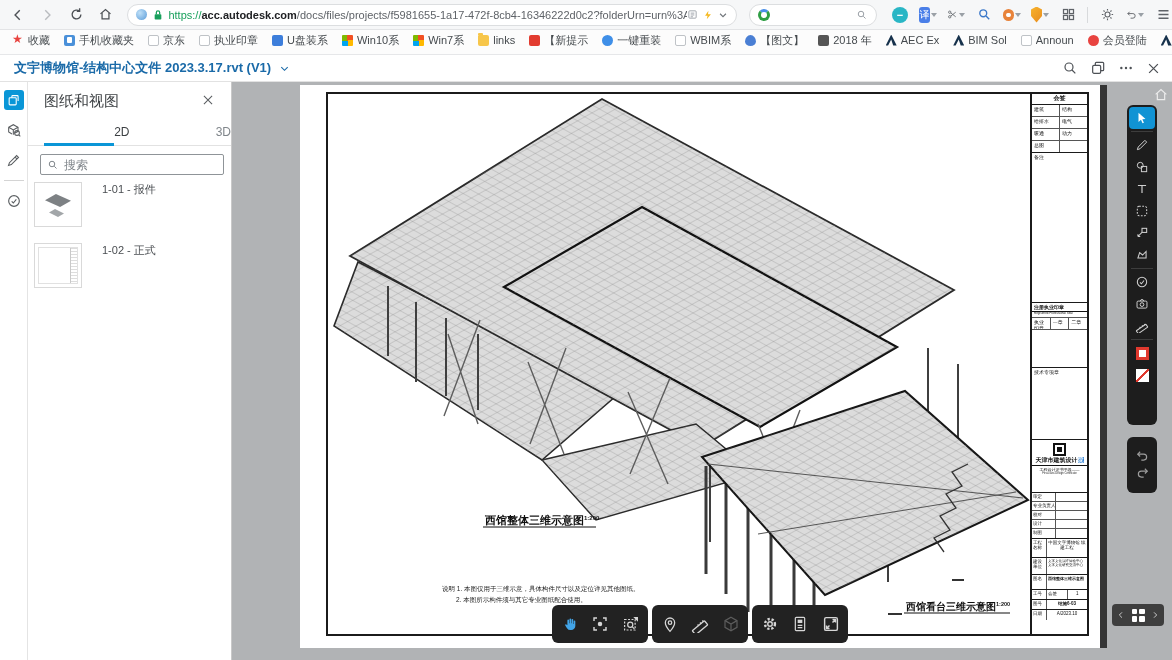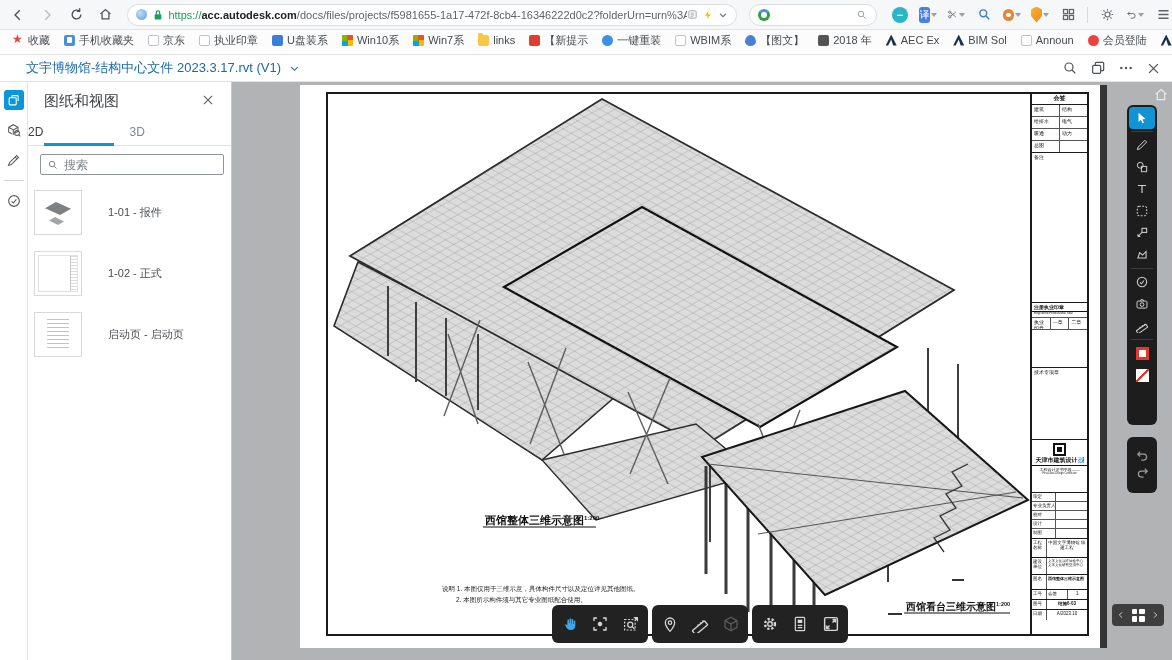--- a/index.html
+++ b/index.html
@@ -41,42 +41,42 @@
   .bm-folder{background:var(--c);border-radius:1px 2px 2px 2px}
   .bm-folder::before{content:"";position:absolute;left:0;top:-2px;width:5px;height:2px;background:var(--c);border-radius:1px 1px 0 0}
   .bm-win{background:conic-gradient(#f25022 0 90deg,#ffb900 90deg 180deg,#00a4ef 180deg 270deg,#7fba00 270deg 360deg)!important;border-radius:1px}
   .bm-alogo{background:none!important}
   .bm-alogo::before{content:"";position:absolute;inset:0;background:var(--c);clip-path:polygon(50% 0,100% 100%,68% 100%,50% 45%,22% 100%,0 100%)}
   .bm-flower{border-radius:50% 50% 50% 50%/60% 60% 40% 40%}
   .bm-phone{background:var(--c);border-radius:2px}
   .bm-phone::before{content:"";position:absolute;left:3px;top:2px;right:3px;bottom:3px;background:#fff;border-radius:1px}
   
   #app-header{left:0;top:55px;width:1172px;height:27px;background:#fff;border-bottom:1px solid #e2e2e2;display:flex;align-items:center}
-  #doc-title{margin-left:26px;color:#1a6aa8;font-weight:normal;font-size:13px;white-space:nowrap}
+  #doc-title{margin-left:14px;color:#1a6aa8;font-weight:bold;font-size:13px;white-space:nowrap}
   #doc-title-caret{color:#1a6aa8;margin-left:8px;font-size:10px}
   .hdr-icons{margin-left:auto;margin-right:10px;display:flex;align-items:center;gap:11px;color:#4d5156}
   .hdr-ico{width:17px;height:17px;display:flex;align-items:center;justify-content:center}
   
   #left-rail{left:0;top:82px;width:28px;height:578px;background:#fff;border-right:1px solid #e4e4e4;display:flex;flex-direction:column;align-items:center;padding-top:8px;gap:10px}
   .rail-btn{width:20px;height:20px;display:flex;align-items:center;justify-content:center;color:#5a5e61}
   .rail-btn.active{background:#0a96d7;border-radius:3px;color:#fff}
   .rail-sep{width:20px;height:1px;background:#d4d4d4}
   
   #panel{left:28px;top:82px;width:204px;height:578px;background:#fff;border-right:1px solid #c9c9c9}
   #panel-title{position:absolute;left:16px;top:10px;font-size:15px;color:#3b3f42}
   #panel-close{position:absolute;right:16px;top:11px;color:#5a5e61}
   .tabs{position:absolute;left:0;top:38px;width:100%;height:26px;border-bottom:1px solid #e2e2e2;display:flex}
-  .tab{flex:1;text-align:left;font-size:12px;color:#80868b;padding-top:5px;position:relative}
+  .tab{flex:1;text-align:right;font-size:12px;color:#80868b;padding-top:5px;position:relative}
   .tab.active{color:#3b3f42}
   .tab.active::after{content:"";position:absolute;left:16px;right:16px;bottom:-1px;height:3px;background:#0a96d7}
   #panel-search{position:absolute;left:12px;top:72px;width:184px;height:21px;border:1px solid #8f9498;border-radius:2px;display:flex;align-items:center;padding:0 6px;gap:5px;background:#fff}
   #panel-search input{border:0;outline:0;width:100%;font-size:12px;color:#ec4899;font-family:inherit;background:transparent}
   #panel-search input::placeholder{color:#80868b}
   #sheet-list{position:absolute;left:0;top:100px;width:100%}
-  .sheet-item{height:61px;display:flex;align-items:center;padding-left:6px;gap:26px}
+  .sheet-item{height:61px;display:flex;align-items:flex-start;padding-left:6px;gap:20px}
   .sheet-item.selected{background:#e7e7e7}
   .thumb{width:48px;height:45px;background:#fff;border:1px solid #d9d9d9;position:relative;flex:none}
   .sheet-label{font-size:11px;color:#4a4e52;white-space:nowrap}
   .thumb-iso::before{content:"";position:absolute;left:10px;top:11px;width:26px;height:13px;background:#7d8184;clip-path:polygon(42% 0,100% 52%,58% 100%,0 48%)}
   .thumb-iso::after{content:"";position:absolute;left:14px;top:26px;width:15px;height:8px;background:#a2a6a9;clip-path:polygon(40% 0,100% 55%,60% 100%,0 45%)}
   .thumb-blank::before{content:"";position:absolute;inset:3px;border:1px solid #e1e1e1}
   .thumb-blank::after{content:"";position:absolute;top:4px;bottom:4px;right:4px;width:6px;border-left:1px solid #c9c9c9;background:repeating-linear-gradient(#ddd 0 1px,transparent 1px 3px)}
   .thumb-sheet::before{content:"";position:absolute;left:6px;top:7px;width:25px;height:14px;background:#6f7376;clip-path:polygon(42% 0,100% 52%,58% 100%,0 48%)}
   .thumb-sheet::after{content:"";position:absolute;left:20px;top:23px;width:17px;height:10px;background:#94989b;clip-path:polygon(40% 0,100% 55%,60% 100%,0 45%)}
   .thumb-text::before{content:"";position:absolute;left:12px;right:12px;top:6px;bottom:6px;background:repeating-linear-gradient(#c3c3c3 0 1px,transparent 1px 4px)}
@@ -439,24 +439,20 @@
         <div class="thumb thumb-iso"></div>
         <div class="sheet-label">1-01 - 报件</div>
       </div>
 
       <div class="sheet-item">
         <div class="thumb thumb-blank"></div>
         <div class="sheet-label">1-02 - 正式</div>
       </div>
 
 
-      <div class="sheet-item">
-        <div class="thumb thumb-text"></div>
-        <div class="sheet-label">启动页 - 启动页</div>
-      </div>
     </div>
 </div>
 
 <div id="viewer" class="abs"></div>
 <div id="sheet-page" class="abs"></div>
 <div id="sheet-shadow" class="abs"></div>
 
 <div id="sheet-frame" class="abs">
 
   <svg width="702" height="540" viewBox="0 0 702 540" style="position:absolute;left:0;top:0">

